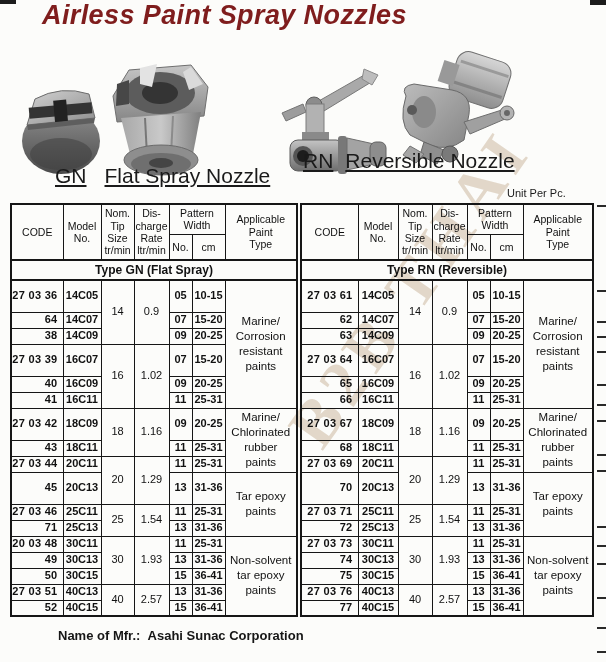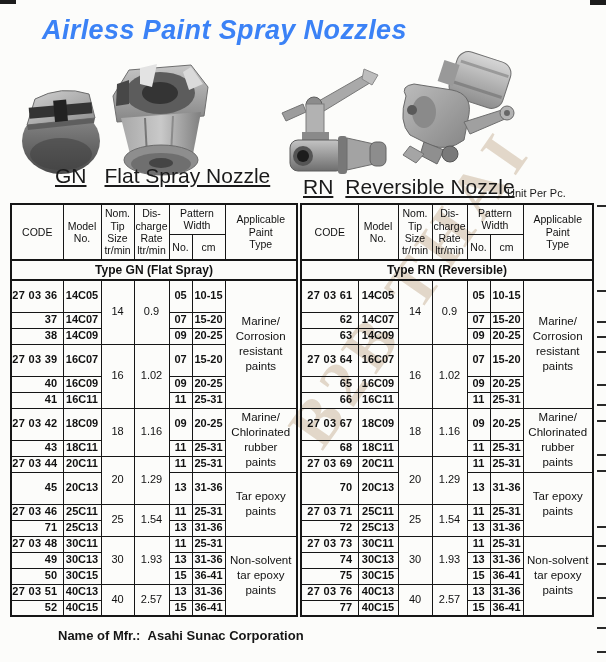--- a/index.html
+++ b/index.html
@@ -1,20 +1,20 @@
 <!DOCTYPE html>
 <html><head>
 <meta charset="utf-8">
 <style>
   html,body{margin:0;padding:0;background:#e9e9e9;}
   .sheet{position:relative;width:606px;height:662px;background:#fcfcfa;
          font-family:"Liberation Sans",sans-serif;color:#111;overflow:hidden;margin:0 auto;}
   .corner-mark{position:absolute;background:#1c1c1c;}
-  .page-title{position:absolute;left:42px;top:15px;font-size:27px;font-weight:700;
-              font-style:italic;letter-spacing:.4px;color:#3b82f6;}
+  .page-title{position:absolute;left:42px;top:0;font-size:27px;font-weight:700;
+              font-style:italic;letter-spacing:.4px;color:#7f1d1d;}
   .photo{position:absolute;}
   .nozzle-label{position:absolute;font-size:21px;color:#1a1a1a;display:flex;text-decoration:underline;}
   .nozzle-label .gap1{width:18px}.nozzle-label .gap2{width:12px}
   .unit-note{position:absolute;left:507px;top:187px;font-size:11px;color:#1a1a1a;}
   .watermark{position:absolute;left:150px;top:250px;width:520px;text-align:center;
              transform:rotate(-55deg);transform-origin:center;
              font-family:"Liberation Serif",serif;font-weight:700;font-size:66px;
              letter-spacing:8px;color:rgba(187,160,128,0.40);pointer-events:none;z-index:0;}
   .spec-table{position:absolute;top:203px;border-collapse:collapse;table-layout:fixed;z-index:1;}
   .spec-table.gn{left:10px;}
@@ -152,21 +152,21 @@
       <path d="M20 96 L34 104 L26 113 L13 105 Z" fill="#a5a5a5" stroke="#737373" stroke-width="1"></path>
     </svg>
   </div>
 
   <div class="nozzle-label" style="left:55px;top:164px;">
     <span>GN</span>
     <span class="gap1"></span>
     <span>Flat Spray Nozzle</span>
   </div>
 
-  <div class="nozzle-label" style="left:303px;top:175px;align-items:flex-end;">
+  <div class="nozzle-label" style="left:303px;top:149px;align-items:flex-end;">
     <span>RN</span>
     <span class="gap2"></span>
     <span>Reversible Nozzle</span>
   </div>
 
   <div class="unit-note">Unit Per Pc.</div>
 
   <table class="spec-table gn">
     <colgroup>
       <col style="width:52px">
@@ -211,21 +211,21 @@
           <td class="col-tip" rowspan="3">14</td>
           <td class="col-rate" rowspan="3">0.9</td>
           <td class="col-no">05</td>
           <td class="col-cm">10-15</td>
           <td class="col-paint" rowspan="6">Marine/
 Corrosion
 resistant
 paints</td>
         </tr>
         <tr>
-          <td class="col-code">37</td>
+          <td class="col-code">64</td>
           <td class="col-model">14C07</td>
           <td class="col-no">07</td>
           <td class="col-cm">15-20</td>
         </tr>
         <tr>
           <td class="col-code">38</td>
           <td class="col-model">14C09</td>
           <td class="col-no">09</td>
           <td class="col-cm">20-25</td>
         </tr>
@@ -291,21 +291,21 @@
           <td class="col-no">11</td>
           <td class="col-cm">25-31</td>
         </tr>
         <tr>
           <td class="col-code">71</td>
           <td class="col-model">25C13</td>
           <td class="col-no">13</td>
           <td class="col-cm">31-36</td>
         </tr>
         <tr>
-          <td class="col-code">27 03 48</td>
+          <td class="col-code">20 03 48</td>
           <td class="col-model">30C11</td>
           <td class="col-tip" rowspan="3">30</td>
           <td class="col-rate" rowspan="3">1.93</td>
           <td class="col-no">11</td>
           <td class="col-cm">25-31</td>
           <td class="col-paint" rowspan="5">Non-solvent
 tar epoxy
 paints</td>
         </tr>
         <tr>

